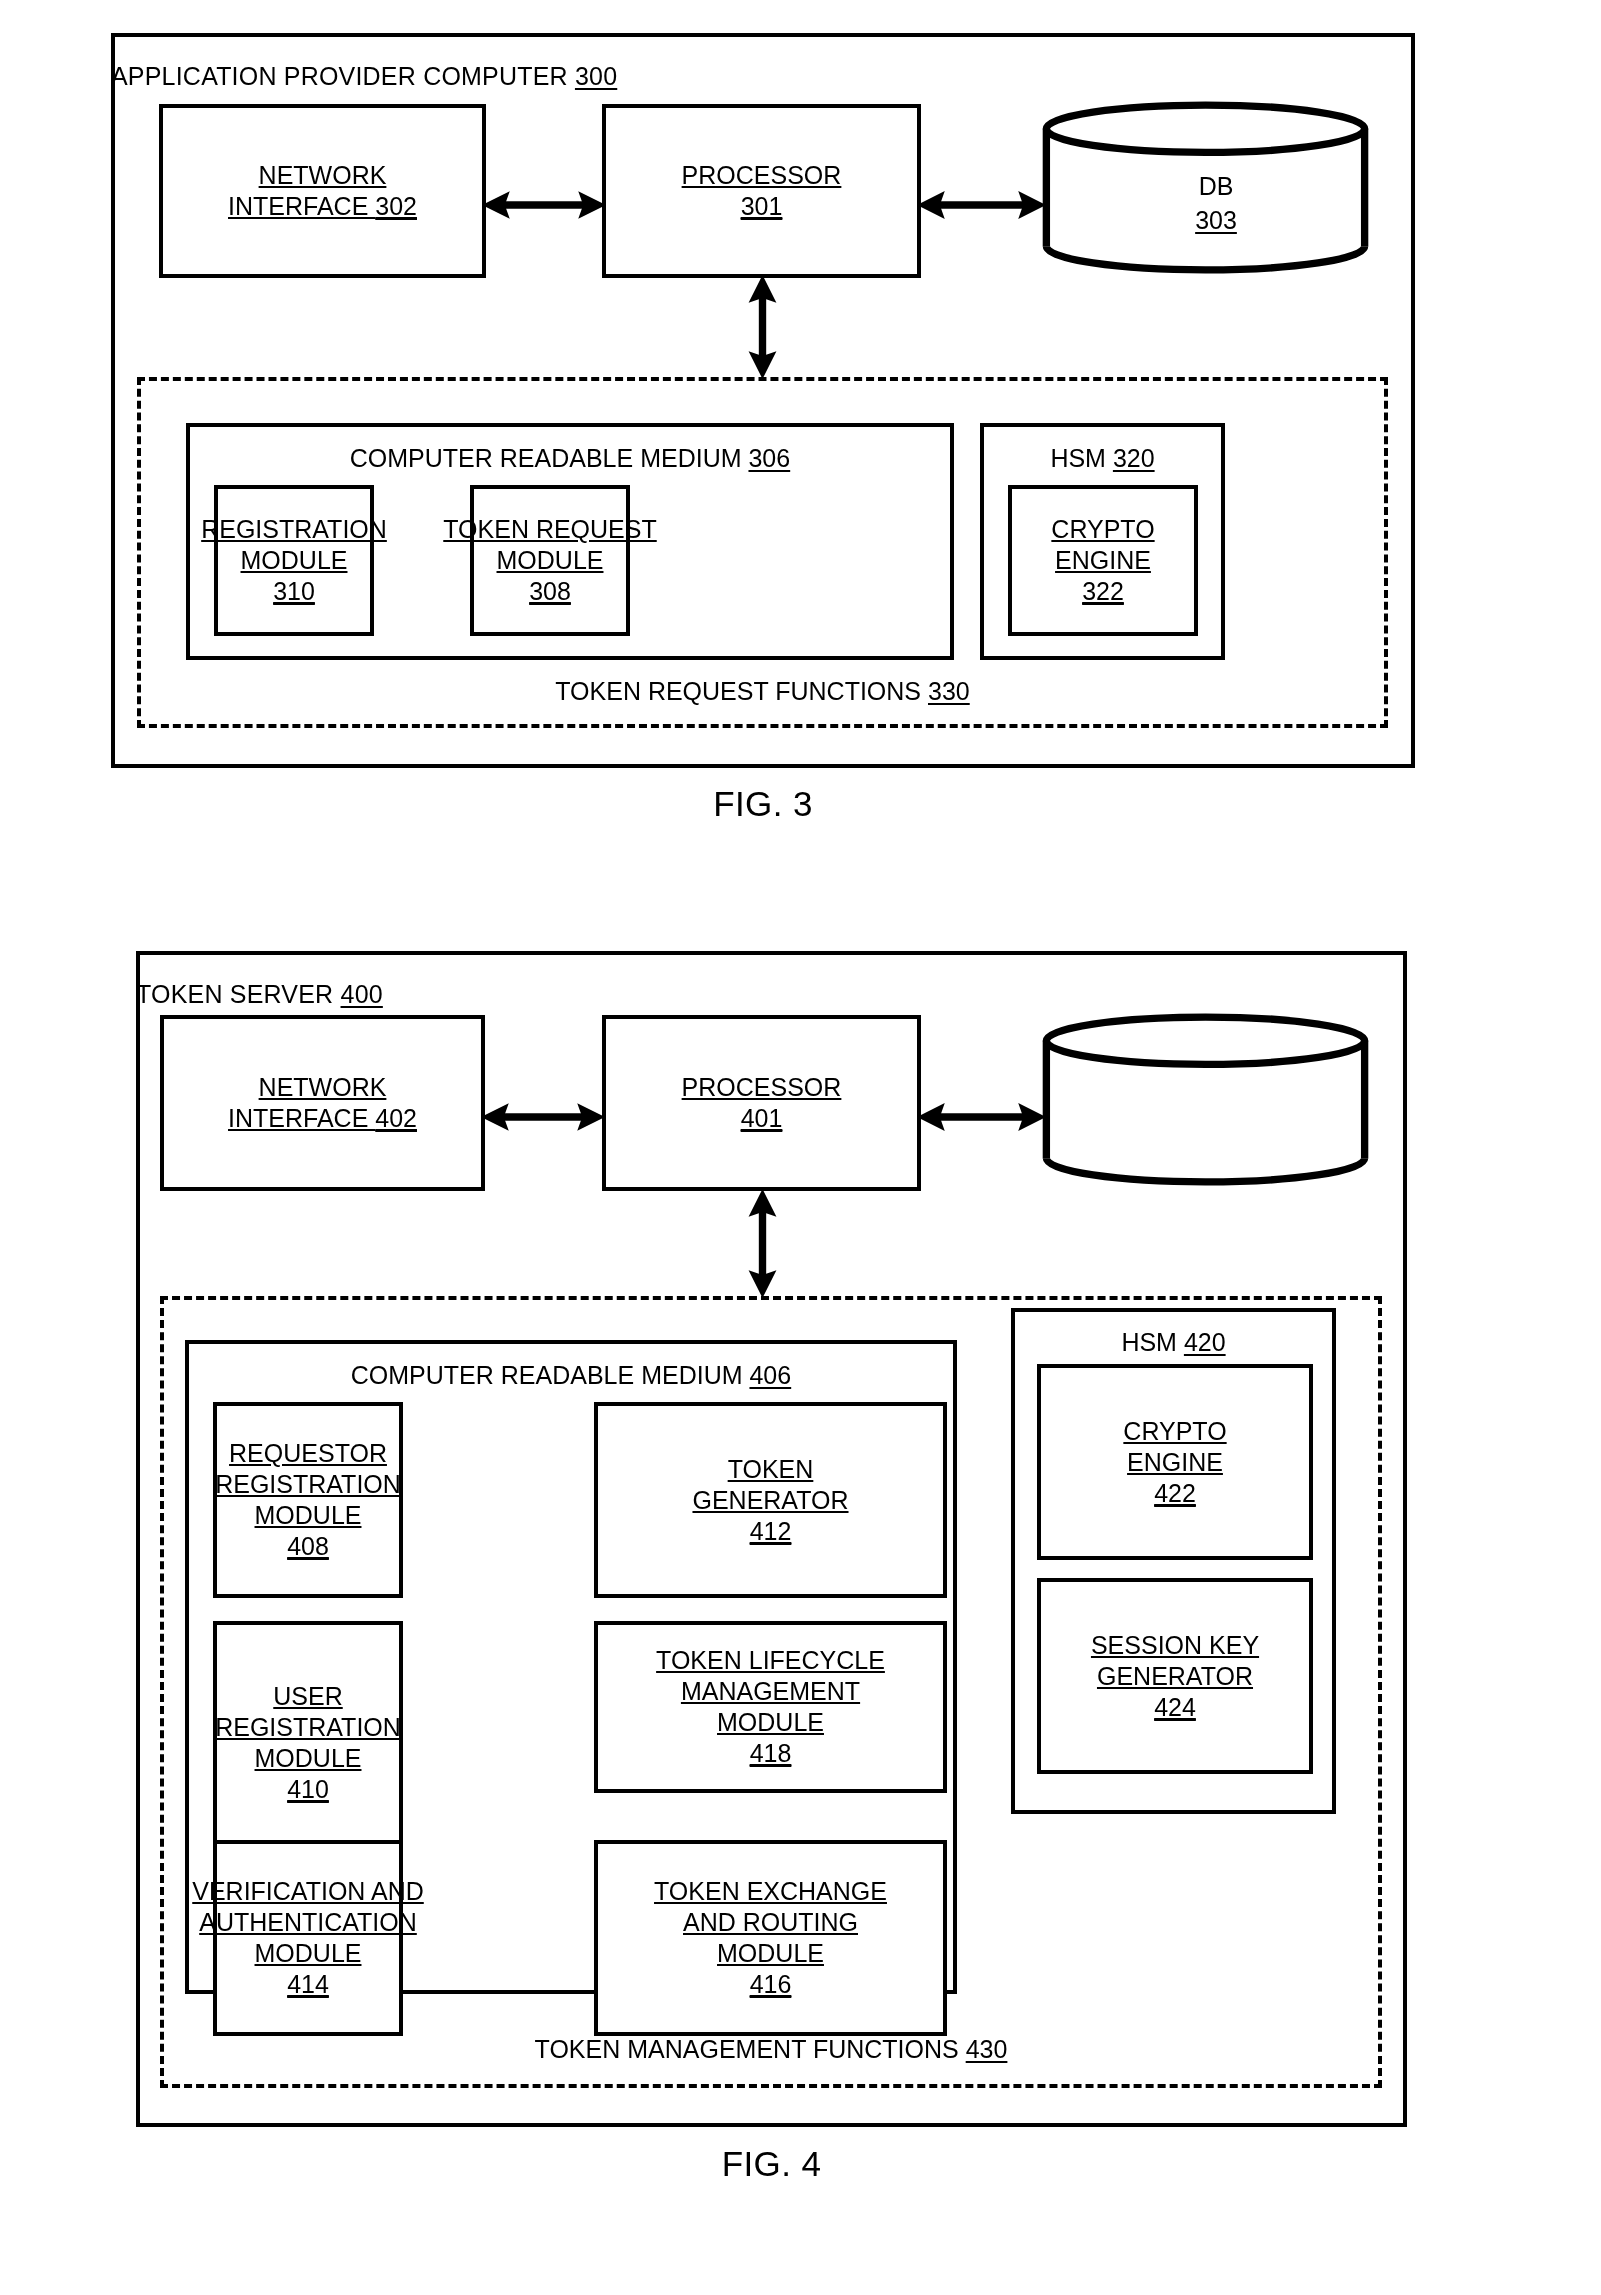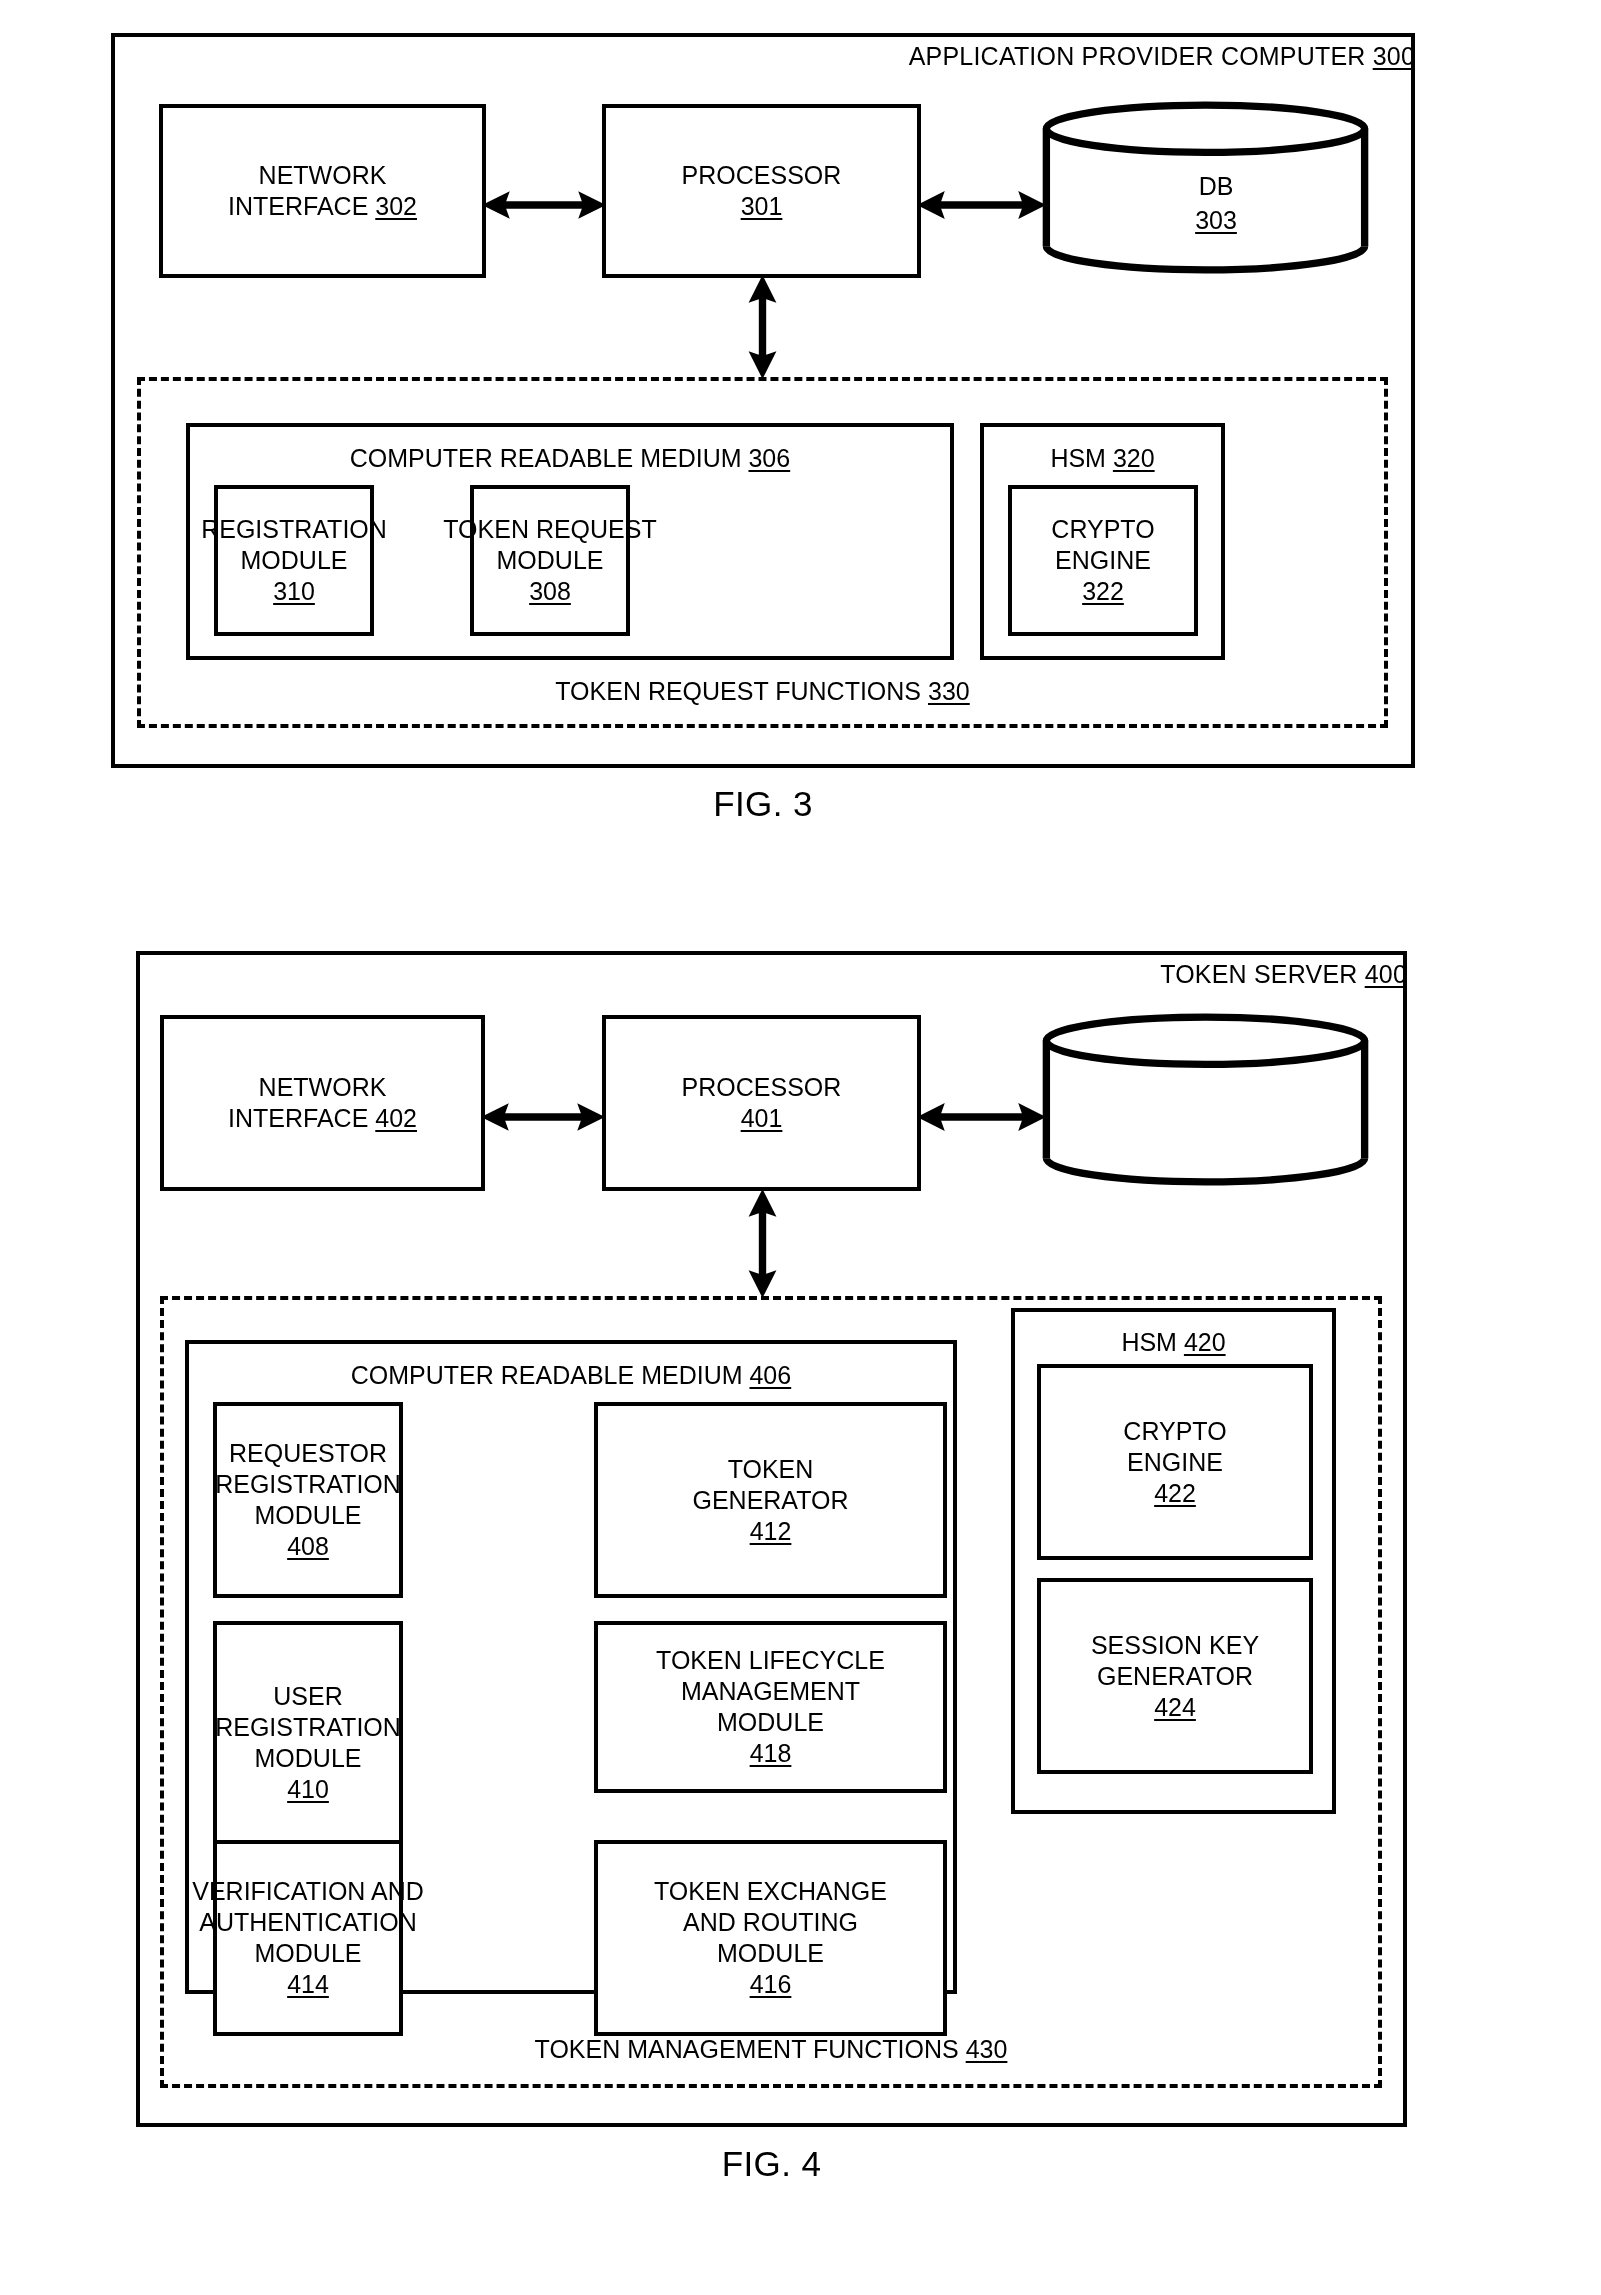--- a/index.html
+++ b/index.html
@@ -33,39 +33,41 @@
     position: absolute;
     text-align: center;
     font-size: 35px;
     letter-spacing: 0.4px;
     white-space: nowrap;
   }
 
   
   .frame-title {
     position: absolute;
-    text-align: right;
+    text-align: left;
     font-size: 25px;
     white-space: nowrap;
     letter-spacing: 0.2px;
+    margin-top: 20px;
   }
 
   
   .box {
     position: absolute;
     border: 4.1px solid #000;
     box-sizing: border-box;
     background: #fff;
     display: flex;
     flex-direction: column;
     align-items: center;
     justify-content: center;
     text-align: center;
     font-size: 25px;
     line-height: 1.24;
+    text-decoration: underline;
   }
   .box.titled {
     justify-content: flex-start;
   }
 
   
   .dashed-box {
     position: absolute;
     border: 4.1px dashed #000;
     box-sizing: border-box;

